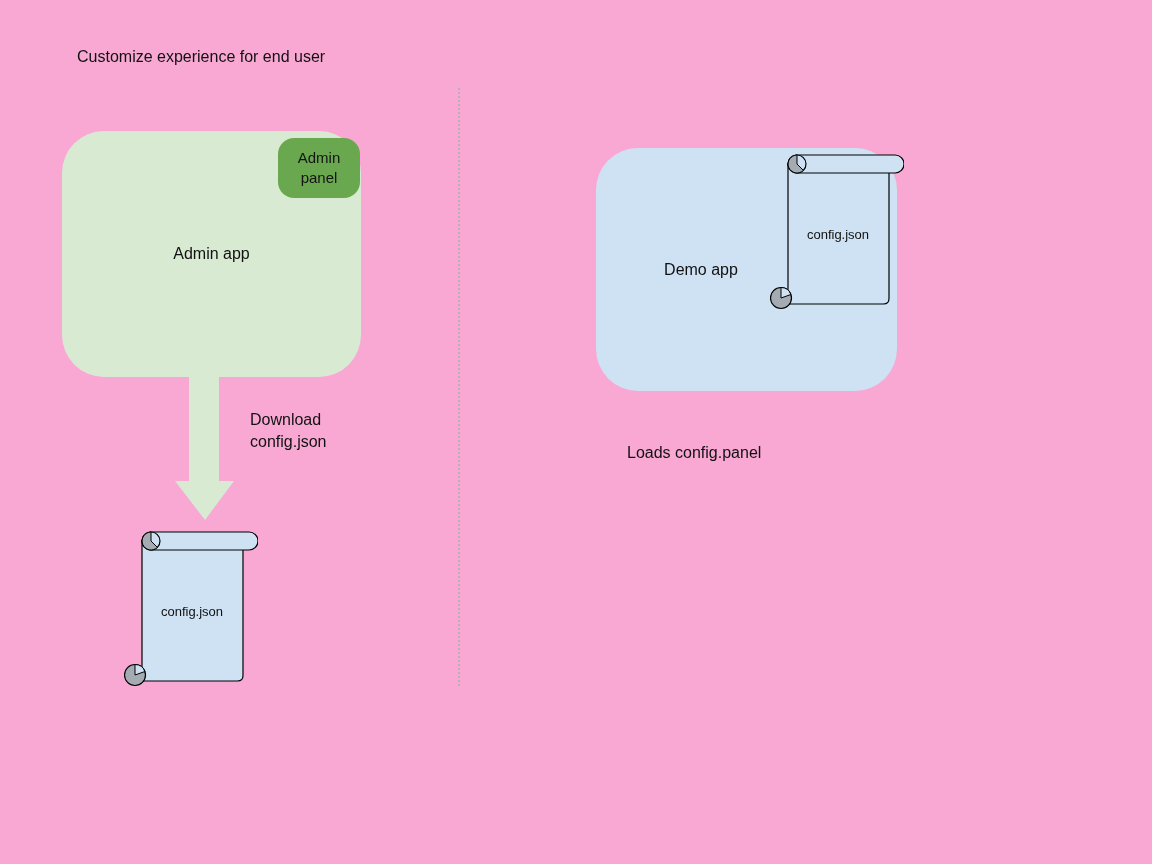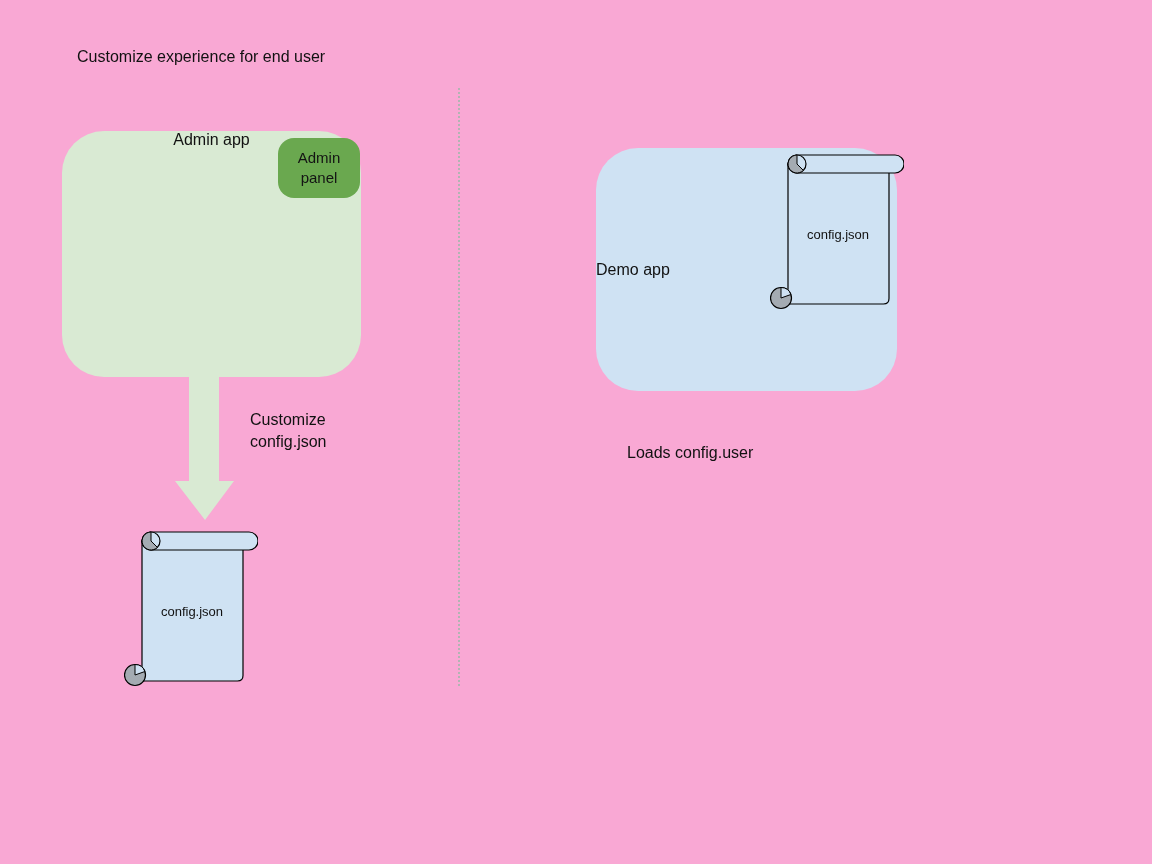--- a/index.html
+++ b/index.html
@@ -6,32 +6,32 @@
   #canvas{
     position:relative;width:1152px;height:864px;background:#f9a8d4;
     font-family:"Liberation Sans","DejaVu Sans",sans-serif;color:#111111;overflow:hidden;padding-left:20px;
   }
   .abs{position:absolute;}
   .title{font-size:16px;color:#111111;white-space:nowrap;}
   .divider{
     left:458px;top:88px;height:598px;width:0;
     border-left:2px dotted #b3b3b3;
   }
-  .app-box{border-radius:42px;display:flex;justify-content:center;}
+  .app-box{border-radius:42px;display:flex;align-items:center;justify-content:center;}
   #admin-box{left:62px;top:131px;width:299px;height:246px;background:#d9ead3;}
   #admin-label,#demo-label{font-size:16px;color:#111111;}
   #admin-panel{
     left:278px;top:138px;width:82px;height:60px;background:#6aa84f;border-radius:16px;
     display:flex;align-items:center;justify-content:center;text-align:center;
   }
   #admin-panel .panel-text{font-size:15px;line-height:20px;color:#141414;width:64px;}
   #arrow-svg{left:170px;top:377px;}
   #download-caption{left:250px;top:409px;width:104px;font-size:16px;line-height:22px;color:#111111;}
   #demo-box{left:596px;top:148px;width:301px;height:243px;background:#cfe2f3;}
-  #demo-label-wrap{left:596px;top:148px;width:210px;height:243px;display:flex;align-items:center;justify-content:flex-start;}
+  #demo-label-wrap{left:596px;top:148px;width:210px;height:243px;display:flex;align-items:center;justify-content:center;}
   #loads-caption{left:627px;top:444px;font-size:16px;color:#111111;white-space:nowrap;}
   #scroll-left{left:124px;top:530px;}
   #scroll-right{left:770px;top:153px;}
   svg text{font-family:"Liberation Sans","DejaVu Sans",sans-serif;}
 </style>
 </head>
 <body>
 
 <div id="canvas">
 
@@ -44,21 +44,21 @@
   </div>
 
   <div class="abs" id="admin-panel">
     <span class="panel-text">Admin panel</span>
   </div>
 
   <svg class="abs" id="arrow-svg" width="70" height="145" viewBox="0 0 70 145">
     <polygon points="19,0 49,0 49,104 64,104 35,143 5,104 19,104" fill="#d9ead3"></polygon>
   </svg>
 
-  <div class="abs" id="download-caption">Customize config.json</div>
+  <div class="abs" id="download-caption">Download config.json</div>
 
   <svg class="abs" id="scroll-left" width="134" height="158" viewBox="0 0 134 158">
     <path d="M18 11 H119 V145.5 Q119 151 113.5 151 H18 Z" stroke="#000000" stroke-width="1.2" fill="#cfe2f3"></path>
     <circle cx="11" cy="145" r="10.5" stroke="#000000" stroke-width="1.2" fill="#a4abb2"></circle>
     <path d="M11 145 L11 134.5 A10.5 10.5 0 0 1 20.9 141.5 Z" stroke="#000000" stroke-width="1" fill="#cfe2f3"></path>
     <rect x="18" y="2" width="116" height="18" rx="9" ry="9" stroke="#000000" stroke-width="1.2" fill="#cfe2f3"></rect>
     <circle cx="27" cy="11" r="9" stroke="#000000" stroke-width="1.2" fill="#cfe2f3"></circle>
     <path d="M27 2 A9 9 0 1 0 33.4 17.4 L27 11 Z" stroke="#000000" stroke-width="1" fill="#a4abb2"></path>
     <text x="68" y="86" text-anchor="middle" font-size="13" fill="#111111">config.json</text>
   </svg>
@@ -71,15 +71,15 @@
   <svg class="abs" id="scroll-right" width="134" height="158" viewBox="0 0 134 158">
     <path d="M18 11 H119 V145.5 Q119 151 113.5 151 H18 Z" stroke="#000000" stroke-width="1.2" fill="#cfe2f3"></path>
     <circle cx="11" cy="145" r="10.5" stroke="#000000" stroke-width="1.2" fill="#a4abb2"></circle>
     <path d="M11 145 L11 134.5 A10.5 10.5 0 0 1 20.9 141.5 Z" stroke="#000000" stroke-width="1" fill="#cfe2f3"></path>
     <rect x="18" y="2" width="116" height="18" rx="9" ry="9" stroke="#000000" stroke-width="1.2" fill="#cfe2f3"></rect>
     <circle cx="27" cy="11" r="9" stroke="#000000" stroke-width="1.2" fill="#cfe2f3"></circle>
     <path d="M27 2 A9 9 0 1 0 33.4 17.4 L27 11 Z" stroke="#000000" stroke-width="1" fill="#a4abb2"></path>
     <text x="68" y="86" text-anchor="middle" font-size="13" fill="#111111">config.json</text>
   </svg>
 
-  <div class="abs" id="loads-caption">Loads config.user</div>
+  <div class="abs" id="loads-caption">Loads config.panel</div>
 
 </div>
 
 </body></html>

